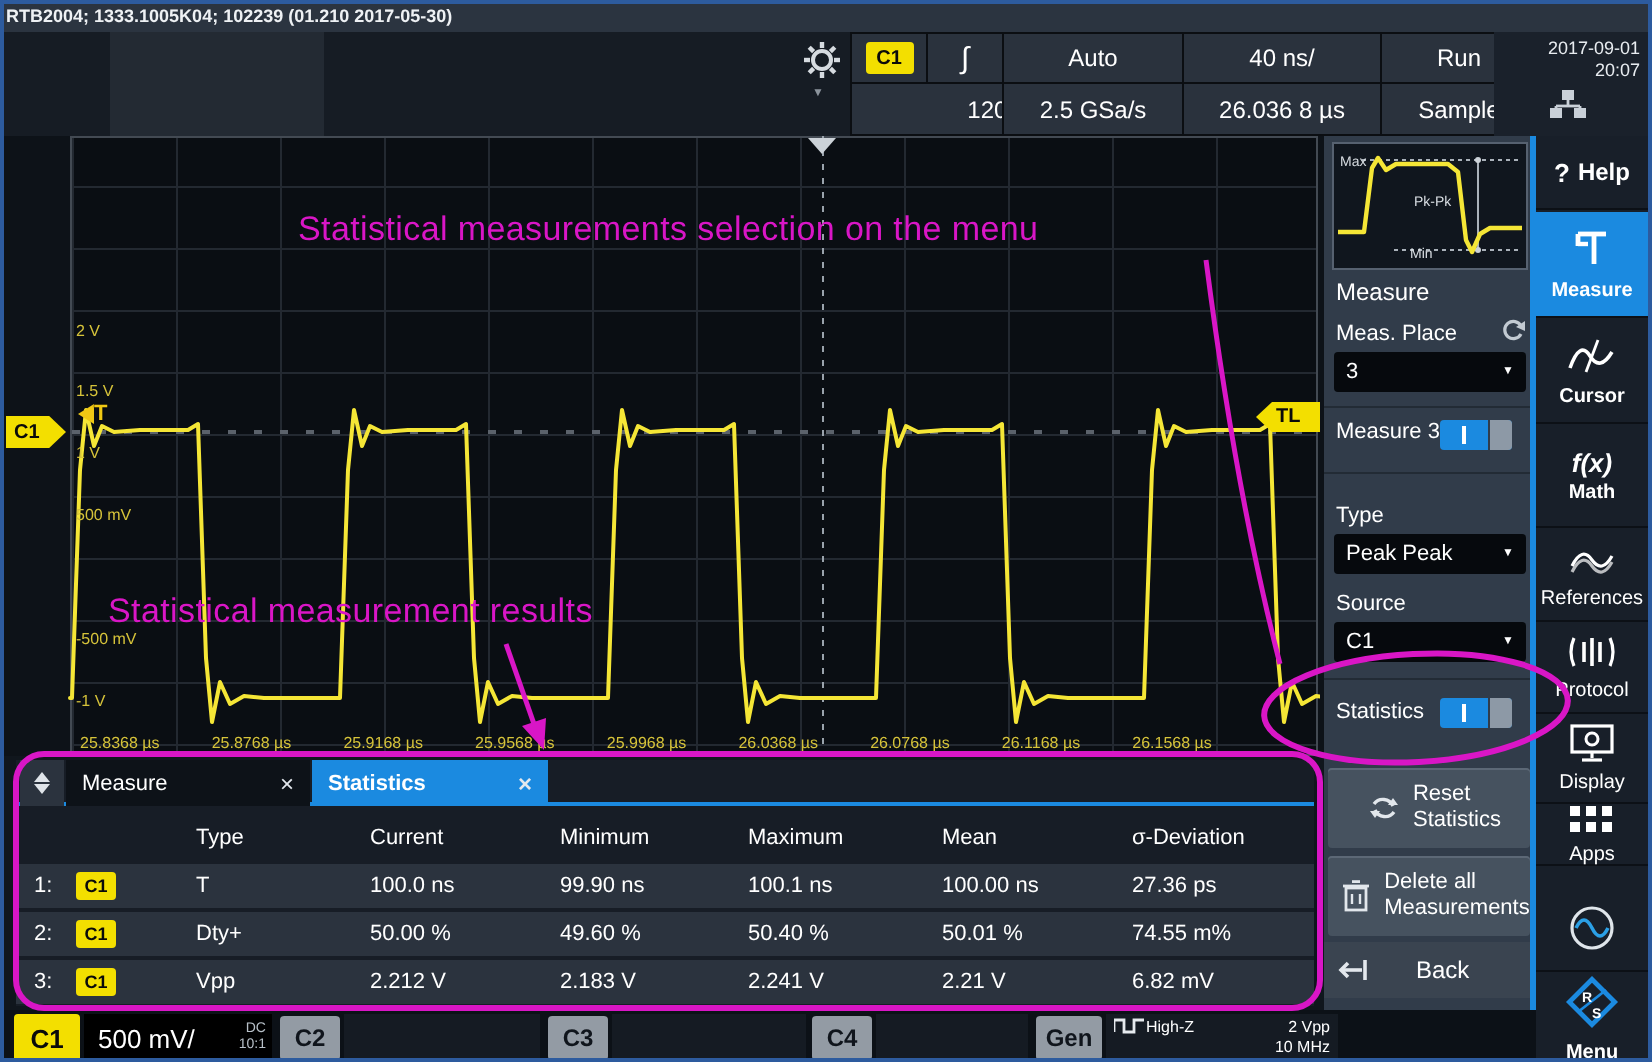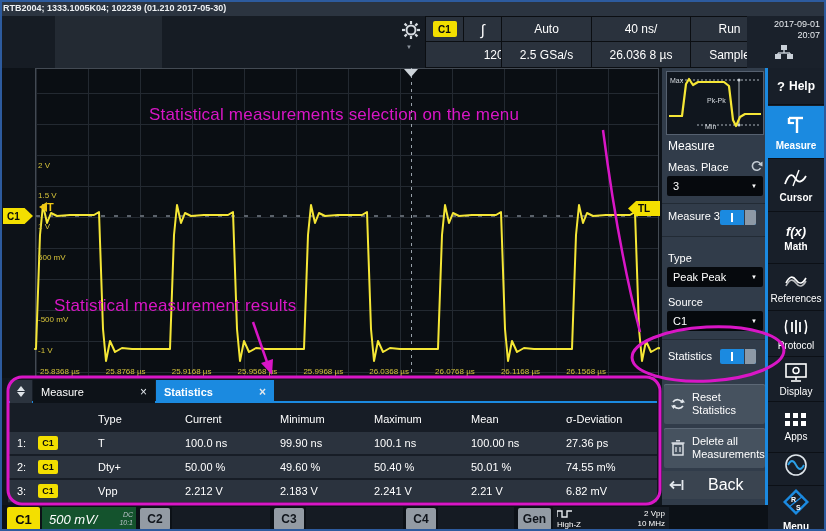--- a/index.html
+++ b/index.html
@@ -58,24 +58,24 @@
   .mtitle { position:absolute; left:6px; color:#fff; font-size:12px; }
   .dropdown { position:absolute; left:5px; width:96px; height:20px; background:#06090d; border-radius:2px;
     color:#fff; font-size:11px; display:flex; align-items:center; padding:0 6px; }
   .dropdown .chev { margin-left:auto; font-size:6px; color:#fff; }
   .toggle { position:absolute; width:36px; height:15px; border-radius:2px; background:#1b8ae0; overflow:hidden; }
   .toggle .ibar { position:absolute; left:11px; top:3px; width:2px; height:9px; background:#fff; }
   .toggle .knob { position:absolute; right:0; top:0; width:12px; height:15px; background:#8d99a6; border-left:1px solid #313c4a; }
   .divider { position:absolute; left:0; width:103px; height:1px; background:#222b35; }
   .panel-btn { position:absolute; left:2px; width:101px; background:#46525f; border-radius:2px;
     box-shadow:inset 0 1px 0 #5c6876; color:#fff; font-size:11px; line-height:13px;
-    display:flex; align-items:center; }
+    display:flex; align-items:center;justify-content:center; }
   .panel-btn .bicon { width:28px; display:flex; justify-content:center; flex:none; }
   #back-btn { position:absolute; left:0; top:403px; width:103px; height:28px; background:#3a4450;
-    color:#fff; font-size:16px; display:flex; align-items:center; }
+    color:#fff; font-size:12px; display:flex; align-items:center; }
   
   #sidebar { left:766px; top:66px; width:56px; height:465px; background:#181f29; }
   .side-item { position:absolute; left:0; width:56px; border-bottom:1px solid #0c1016;
     display:flex; flex-direction:column; align-items:center; justify-content:center;
     color:#fff; font-size:10px; gap:2px; }
   .side-item.active { background:#1b8ae0; }
   .fx { font-size:13px; font-style:italic; font-weight:bold; }
   .qmark { font-size:13px; font-weight:bold; }
   .help-row { display:flex; gap:4px; align-items:center; font-size:12px; font-weight:bold; }
   
@@ -95,27 +95,27 @@
     grid-template-columns:28px 62px 87px 95px 94px 97px 95px auto;
     align-items:center; color:#fff; font-size:11px; }
   .trow.data { background:#2b333e; }
   .trow .cnum { padding-left:9px; }
   .chbadge { width:20px; height:14px; font-size:9px; margin-left:2px; }
   
   #bottombar { left:0; top:503px; width:766px; height:28px; background:#0c1117; }
   .bblock { position:absolute; top:2px; height:24px; background:#151b23; }
   .gray-badge { position:absolute; top:3px; height:22px; background:#939ba4; color:#10151c;
     font-weight:bold; font-size:12px; border-radius:2px; display:flex; align-items:center; justify-content:center; }
-  #c1-scale-block { position:absolute; left:40px; top:2px; width:94px; height:24px; background:#14532d;
-    color:#fff; display:flex; align-items:center;font-style:italic; }
+  #c1-scale-block { position:absolute; left:40px; top:2px; width:94px; height:24px; background:#000000;
+    color:#fff; display:flex; align-items:center; }
   #c1-scale-block .scale { font-size:13px; padding-left:7px; }
   .mini-col { margin-left:auto; padding-right:3px; text-align:right; font-size:7px; line-height:8px; color:#b8c0c8; }
   #gen-block { position:absolute; left:551px; top:2px; width:116px; height:24px; background:#151b23;
     color:#fff; display:flex; align-items:stretch; padding:2px 4px; }
-  .gen-left { display:flex; flex-direction:column; justify-content:center; font-size:8px; }
+  .gen-left { display:flex; flex-direction:row; justify-content:center; font-size:8px; }
   .gen-right { margin-left:auto; text-align:right; font-size:8px; line-height:10px; display:flex; flex-direction:column; justify-content:center; }
   
   #anno-svg { left:0; top:0; pointer-events:none; z-index:50; }
   .anno-text { position:absolute; color:#d916c6; font-size:17px; letter-spacing:0.2px; z-index:51; pointer-events:none; }
   svg text { font-family:"Liberation Sans", sans-serif; }
 </style>
 </head>
 <body>
 
 <div id="screen">
@@ -386,21 +386,21 @@
       <span>
         <svg width="24" height="19" viewBox="0 0 24 19">
           <rect x="2" y="1" width="20" height="13" fill="none" stroke="#fff" stroke-width="1.6"></rect>
           <circle cx="12" cy="7.5" r="3" fill="none" stroke="#fff" stroke-width="1.5"></circle>
           <line x1="12" y1="14" x2="12" y2="17" stroke="#fff" stroke-width="1.6"></line>
           <line x1="7" y1="18" x2="17" y2="18" stroke="#fff" stroke-width="1.6"></line>
         </svg>
       </span>
       <span>Display</span>
     </div>
-    <div class="side-item" style="top:335px;height:50px;">
+    <div class="side-item" style="top:335px;height:30px;">
       <span>
         <svg width="22" height="14" viewBox="0 0 22 14">
           <rect x="0" y="0" width="5" height="5" fill="#fff"></rect>
             <rect x="8" y="0" width="5" height="5" fill="#fff"></rect>
             <rect x="16" y="0" width="5" height="5" fill="#fff"></rect>
           <rect x="0" y="8" width="5" height="5" fill="#fff"></rect>
             <rect x="8" y="8" width="5" height="5" fill="#fff"></rect>
             <rect x="16" y="8" width="5" height="5" fill="#fff"></rect>
         </svg>
       </span>

